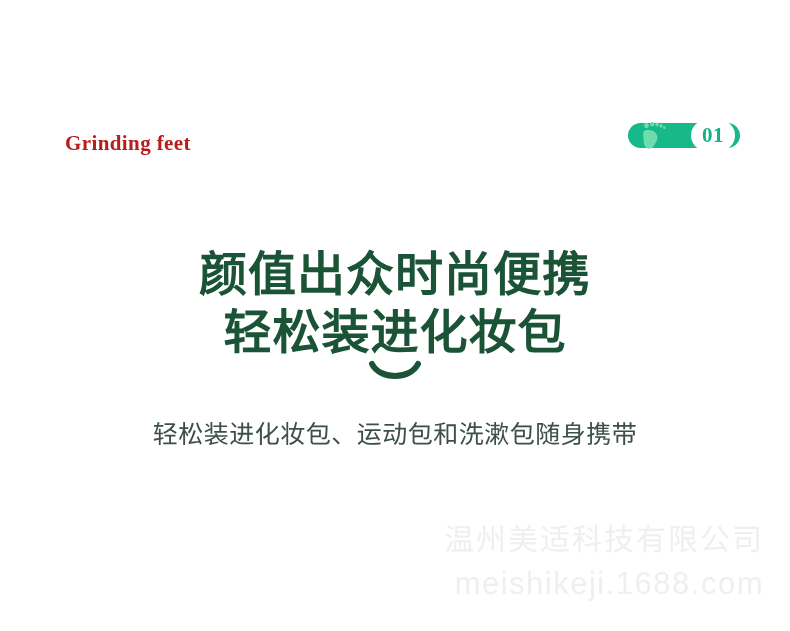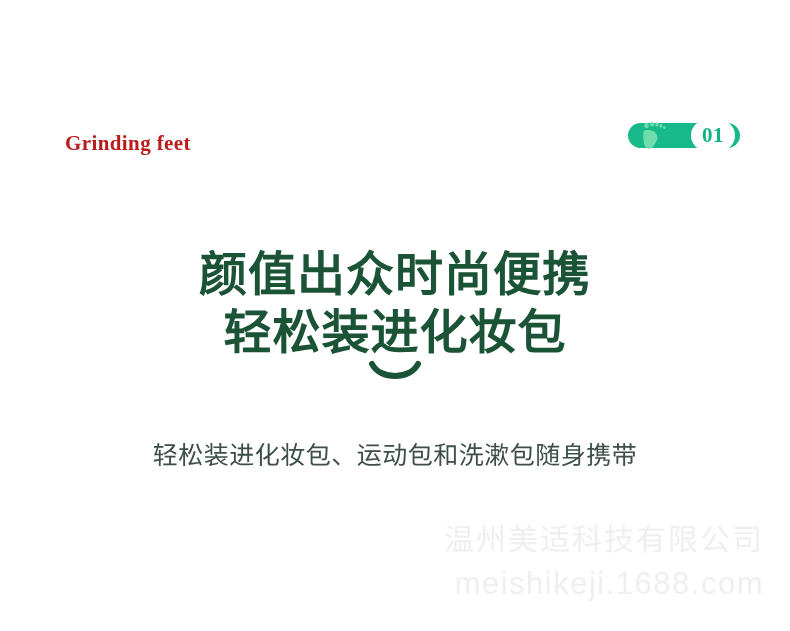--- a/index.html
+++ b/index.html
@@ -119,21 +119,21 @@
     width: 790px;
     display: flex;
     justify-content: center;
   }
   .divider svg { display: block; }
 
   
   .body-copy {
     position: absolute;
     left: 0;
-    top: 434px;
+    top: 413px;
     width: 790px;
     text-align: center;
     color: #3d4f48;
     font-size: 25px;
     line-height: 43px;
     letter-spacing: 0.5px;
   }
   .body-copy .line {
     display: block;
     white-space: nowrap;

